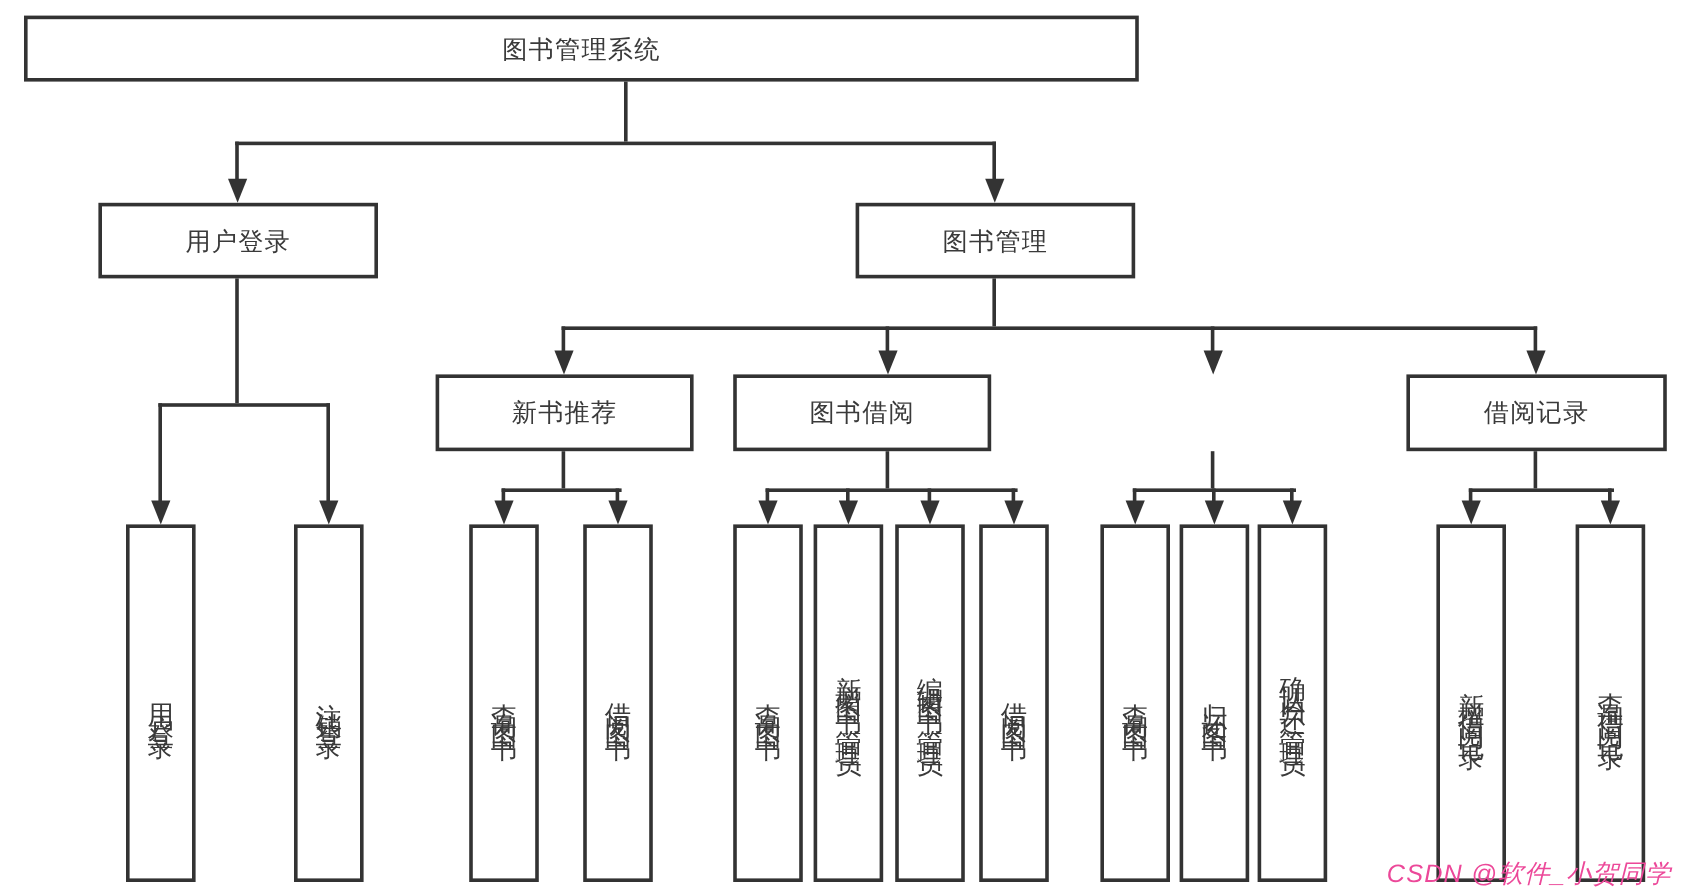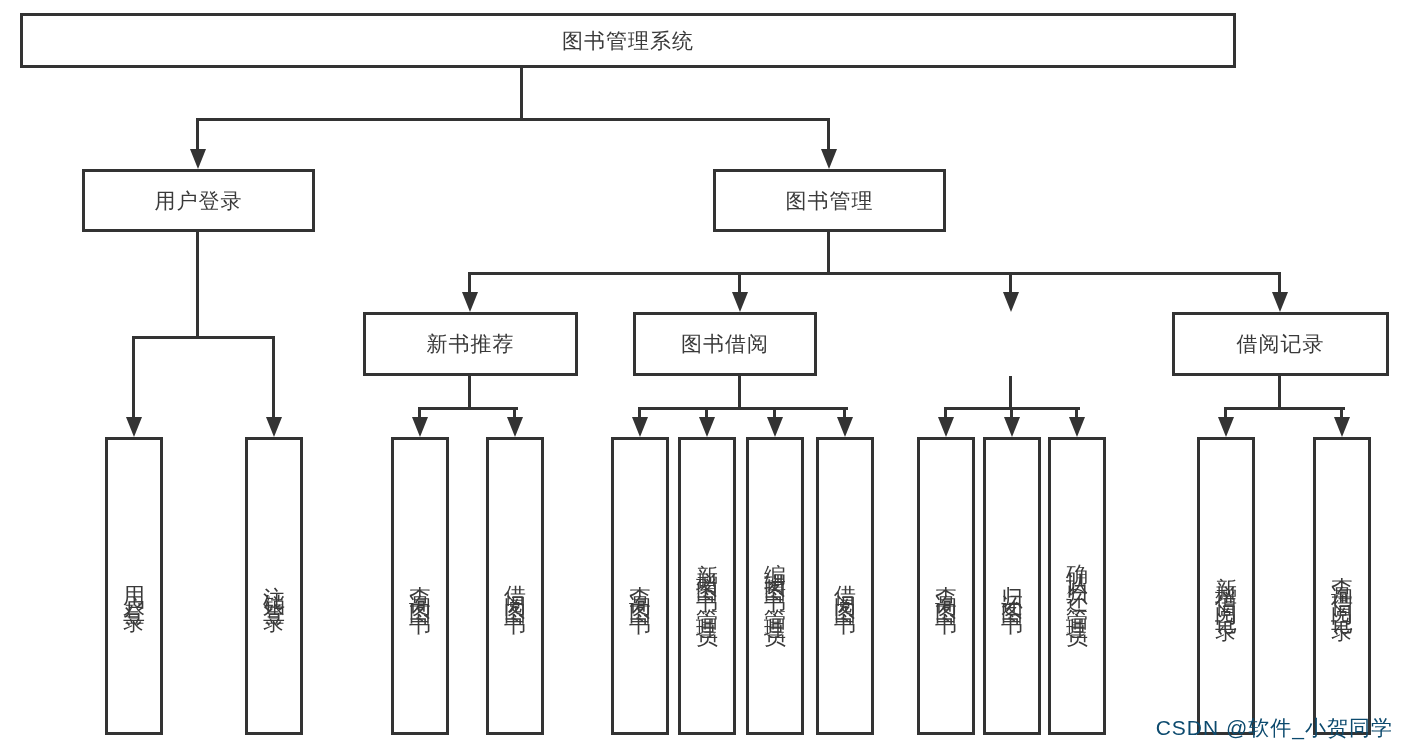--- a/index.html
+++ b/index.html
@@ -19,43 +19,43 @@
   }
   .vl{position:absolute;width:3px;background:#333333;}
   .hl{position:absolute;height:3px;background:#333333;}
   .ar{
     position:absolute;width:0;height:0;
     border-left:8px solid transparent;border-right:8px solid transparent;
     border-top:20px solid #333333;
   }
   #watermark{
     position:absolute;right:12px;bottom:5px;z-index:5;
-    font-size:21px;color:#0c4a6e;letter-spacing:1px;white-space:nowrap;
+    font-size:21px;color:#ec4899;letter-spacing:1px;white-space:nowrap;font-style:italic;
   }
 </style>
 </head>
 <body>
 
 <div id="stage">
 
-  <div class="box" style="left:20px;top:13px;width:1216px;height:55px">
+  <div class="box" style="left:20px;top:13px;width:929px;height:55px">
     <span>图书管理系统</span>
   </div>
 
   <div class="box" style="left:82px;top:169px;width:233px;height:63px">
     <span>用户登录</span>
   </div>
   <div class="box" style="left:713px;top:169px;width:233px;height:63px">
     <span>图书管理</span>
   </div>
 
   <div class="box" style="left:363px;top:312px;width:215px;height:64px">
     <span>新书推荐</span>
   </div>
-  <div class="box" style="left:633px;top:312px;width:184px;height:64px">
+  <div class="box" style="left:611px;top:312px;width:215px;height:64px">
     <span>图书借阅</span>
   </div>
   <div class="box" style="left:1172px;top:312px;width:217px;height:64px">
     <span>借阅记录</span>
   </div>
 
   <div class="box leaf" style="left:105px">
     <span class="vtxt">用户登录</span>
   </div>
   <div class="box leaf" style="left:245px">

